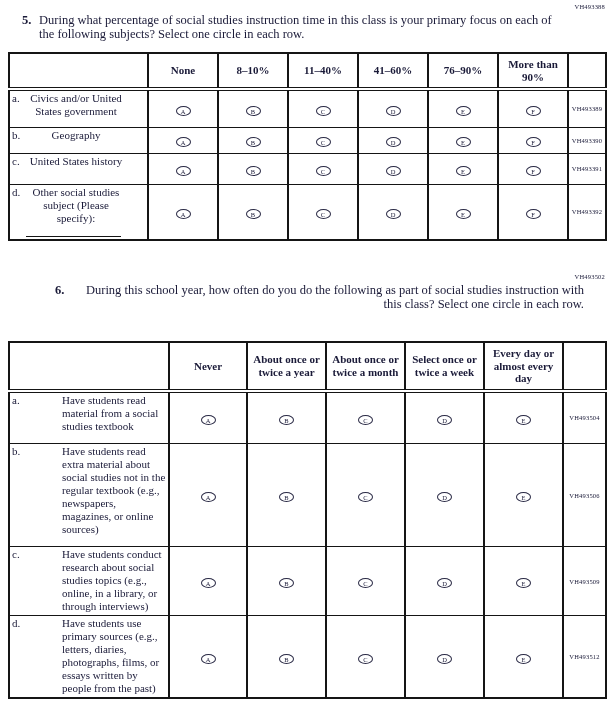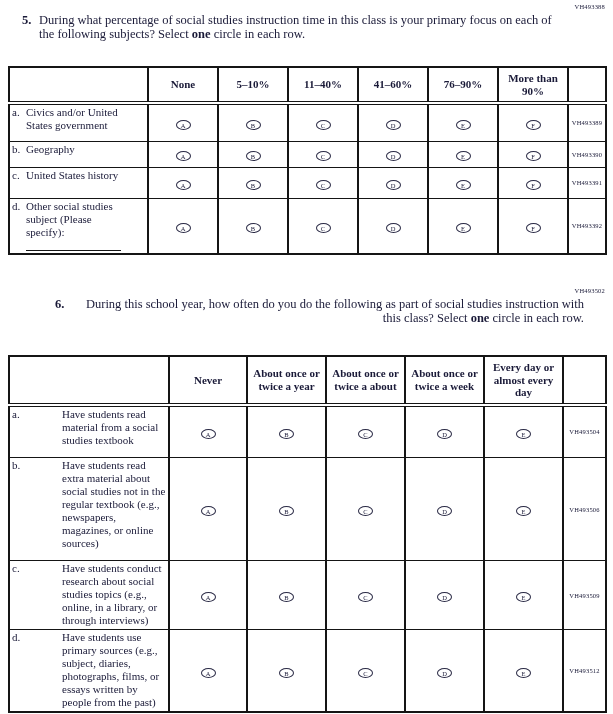--- a/index.html
+++ b/index.html
@@ -18,49 +18,49 @@
     text-align: right; padding-right: 8px;
     font-size: 6.5px; line-height: 8px; letter-spacing: 0.2px;
     color: #1a1a38;
   }
   .question { display: flex; margin-top: 2px; font-size: 12.5px; line-height: 14px; }
   .q5 .question { margin-left: 22px; }
   .q6 .question { margin-left: 55px; }
   .qnum { font-weight: bold; width: 17px; flex: none; }
   .q5 .qtext { width: 527px; }
   .q6 .qtext { width: 512px; text-align: right; }
-  .qtext b { font-weight: bold; }
+  .qtext b { font-weight: normal; }
 
   .q5 { padding-top: 3px; }
   .q6 { margin-top: 32px; }
 
   
   table {
     border-collapse: collapse; table-layout: fixed;
     margin-left: 8px; width: 597px;
     border: 2px solid #151515;
     background: #fff;
   }
-  .q5 table { margin-top: 25px; }
+  .q5 table { margin-top: 11px; }
   .q6 table { margin-top: 30px; }
   th, td {
     border: 1px solid #151515;
     border-left-width: 2px; border-right-width: 2px;
     padding: 0;
   }
   thead th {
     border-bottom: 4px double #151515;
     font-size: 11px; line-height: 12.5px; font-weight: bold;
     text-align: center; vertical-align: middle;
     padding: 4px 2px;
   }
   td.lbl { vertical-align: top; padding: 1px 2px 2px 2px; }
   .rl { display: flex; font-size: 11px; line-height: 13px; }
   .ltr { width: 14px; flex: none; }
-  .t1 .txt { width: 100px; }
+  .t1 .txt { width: 100px; text-align: center; }
   .t2 .txt { width: 120px; margin-left: 36px; }
   td.opt { text-align: center; vertical-align: middle; }
   .bubble {
     display: inline-block; width: 15px; height: 10px;
     border: 1px solid #2a2a45; border-radius: 50%;
     font-size: 6.5px; line-height: 9px; text-align: center;
     color: #1a1a38;
   }
   td.code {
     font-size: 6.5px; letter-spacing: 0.2px;
@@ -96,21 +96,21 @@
           <col style="width:70px">
         <col style="width:70px">
           <col style="width:70px">
           <col style="width:70px">
           <col style="width:38px">
       </colgroup>
       <thead>
         <tr>
           <th></th>
           <th>None</th>
-          <th>5–10%</th>
+          <th>8–10%</th>
           <th>11–40%</th>
           <th>41–60%</th>
           <th>76–90%</th>
           <th>More than 90%</th>
           <th></th>
         </tr>
       </thead>
       <tbody>
         <tr class="ra">
           <td class="lbl">
@@ -192,22 +192,22 @@
           <col style="width:79px">
         <col style="width:79px">
           <col style="width:79px">
           <col style="width:43px">
       </colgroup>
       <thead>
         <tr>
           <th></th>
           <th>Never</th>
           <th>About once or twice a year</th>
-          <th>About once or twice a about</th>
-          <th>About once or twice a week</th>
+          <th>About once or twice a month</th>
+          <th>Select once or twice a week</th>
           <th>Every day or almost every day</th>
           <th></th>
         </tr>
       </thead>
       <tbody>
         <tr class="ra">
           <td class="lbl">
             <div class="rl">
                 <span class="ltr">a.</span>
                 <span class="txt">Have students read material from a social studies textbook</span>
@@ -245,21 +245,21 @@
           <td class="opt"><span class="bubble">B</span></td>
           <td class="opt"><span class="bubble">C</span></td>
           <td class="opt"><span class="bubble">D</span></td>
           <td class="opt"><span class="bubble">E</span></td>
           <td class="code">VH493509</td>
         </tr>
         <tr class="rd">
           <td class="lbl">
             <div class="rl">
                 <span class="ltr">d.</span>
-                <span class="txt">Have students use primary sources (e.g., subject, diaries, photographs, films, or essays written by people from the past)</span>
+                <span class="txt">Have students use primary sources (e.g., letters, diaries, photographs, films, or essays written by people from the past)</span>
               </div>
           </td>
           <td class="opt"><span class="bubble">A</span></td>
           <td class="opt"><span class="bubble">B</span></td>
           <td class="opt"><span class="bubble">C</span></td>
           <td class="opt"><span class="bubble">D</span></td>
           <td class="opt"><span class="bubble">E</span></td>
           <td class="code">VH493512</td>
         </tr>
       </tbody>

